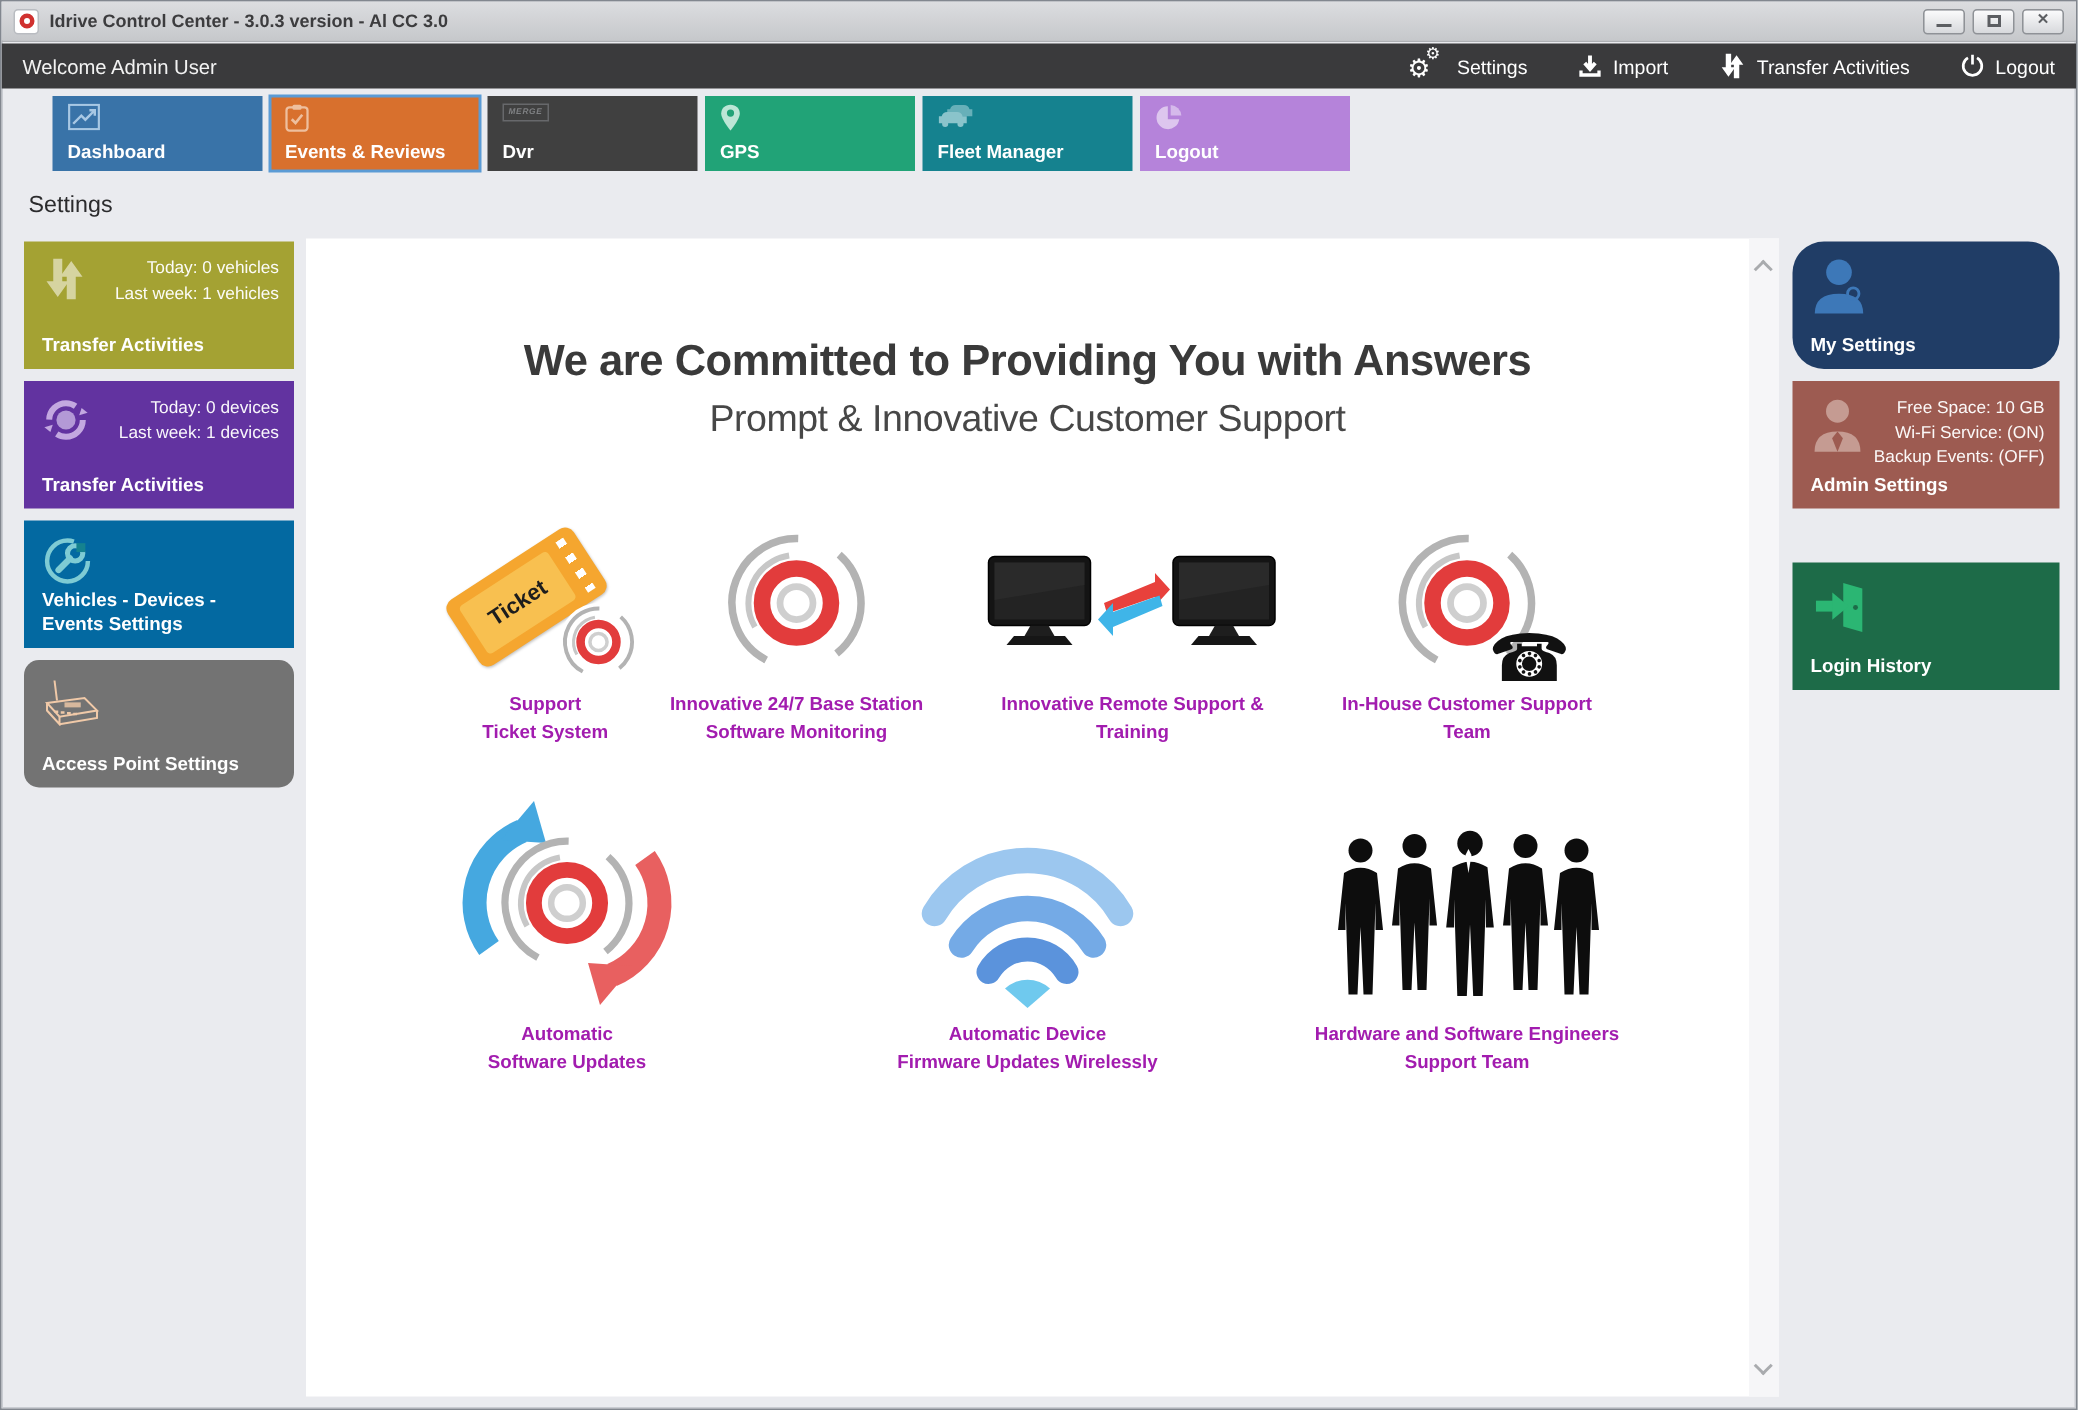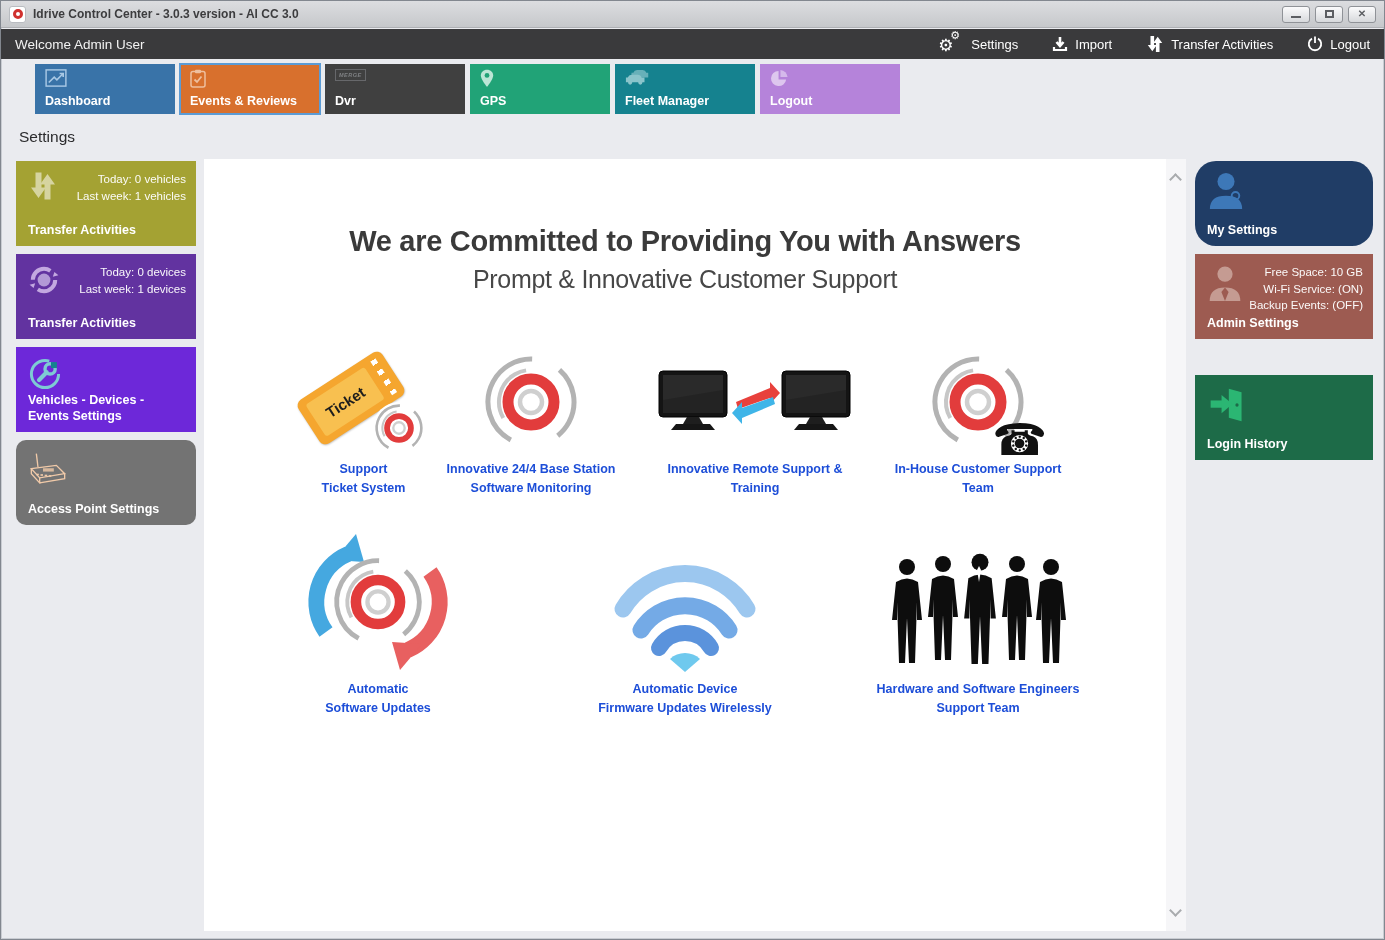--- a/index.html
+++ b/index.html
@@ -63,21 +63,21 @@
   .page-title { position:absolute; top:127px; left:18px; font-size:15.5px; color:#2b2b2d; }
   
   .side-tile {
     position:absolute; width:180px; height:85px; color:#fff; cursor:pointer;
   }
   .side-tile .st-icon { position:absolute; left:12px; top:10px; }
   .side-tile .st-label { position:absolute; left:12px; bottom:8px; font-size:12.5px; font-weight:bold; line-height:1.3; padding-right:8px;}
   .side-tile .st-stats { position:absolute; right:10px; top:10px; text-align:right; font-size:11.5px; line-height:1.45; color:rgba(255,255,255,.96);}
   .lt1 { left:15px; top:160px; background:#a4a233; }
   .lt2 { left:15px; top:253px; background:#6233a0; }
-  .lt3 { left:15px; top:346px; background:#6d28d9; }
+  .lt3 { left:15px; top:346px; background:#0369a1; }
   .lt4 { left:15px; top:439px; background:#737373;border-radius:10px; }
   .rt1 { left:1194px; top:160px; width:178px; background:#203d66;border-radius:21px; }
   .rt2 { left:1194px; top:253px; width:178px; background:#9d5b51; }
   .rt3 { left:1194px; top:346px; width:178px; background:#1d6b48;margin-top:28px; }
   
   .main-panel {
     position:absolute; left:203px; top:158px; width:982px; height:772px;
     background:#ffffff;
     padding-left:32px;
   }
@@ -93,21 +93,21 @@
   }
   .main-subheading {
     position:absolute; top:106px; left:0; width:962px; text-align:center;
     font-size:25px; font-weight:400; color:#474747; letter-spacing:-.3px;
   }
   .feature { position:absolute; text-align:center; }
   .feature .icon-area { display:flex; align-items:flex-end; justify-content:center; }
   .row1 .icon-area { height:108px; }
   .row2 .icon-area { height:145px; }
   .feature .caption {
-    margin-top:8px; font-size:12.5px; font-weight:bold; color:#1d4ed8;
+    margin-top:8px; font-size:12.5px; font-weight:bold; color:#a21caf;
     line-height:1.5; white-space:pre-line;
   }
   .f1 { left:72px;  top:185px; width:175px; }
   .f2 { left:222px; top:185px; width:210px; }
   .f3 { left:441px; top:185px; width:220px; }
   .f4 { left:659px; top:185px; width:230px; }
   .f5 { left:79px;  top:368px; width:190px; }
   .f6 { left:366px; top:368px; width:230px; }
   .f7 { left:649px; top:368px; width:250px; }
   .inhouse-wrap { position:relative; width:110px; height:100px; }
@@ -364,21 +364,21 @@
       <div class="caption">Support
 Ticket System</div>
     </div>
 
     <div class="feature row1 f2">
       <div class="icon-area">
         <svg width="100" height="100">
             <use href="#idrive-logo"></use>
           </svg>
       </div>
-      <div class="caption">Innovative 24/4 Base Station
+      <div class="caption">Innovative 24/7 Base Station
 Software Monitoring</div>
     </div>
 
     <div class="feature row1 f3">
       <div class="icon-area">
         <svg width="195" height="100" viewBox="0 0 195 100">
           <use href="#monitor" x="0" y="18" width="72" height="62"></use>
           <use href="#monitor" x="123" y="18" width="72" height="62"></use>
           <path d="M78 50 L112 36 L112 30 L122 41 L112 52 L112 46 L80 57 Z" fill="#e8413c"></path>
           <path d="M117 52 L84 66 L84 72 L74 61 L84 50 L84 56 L115 45 Z" fill="#3fb5e8"></path>

